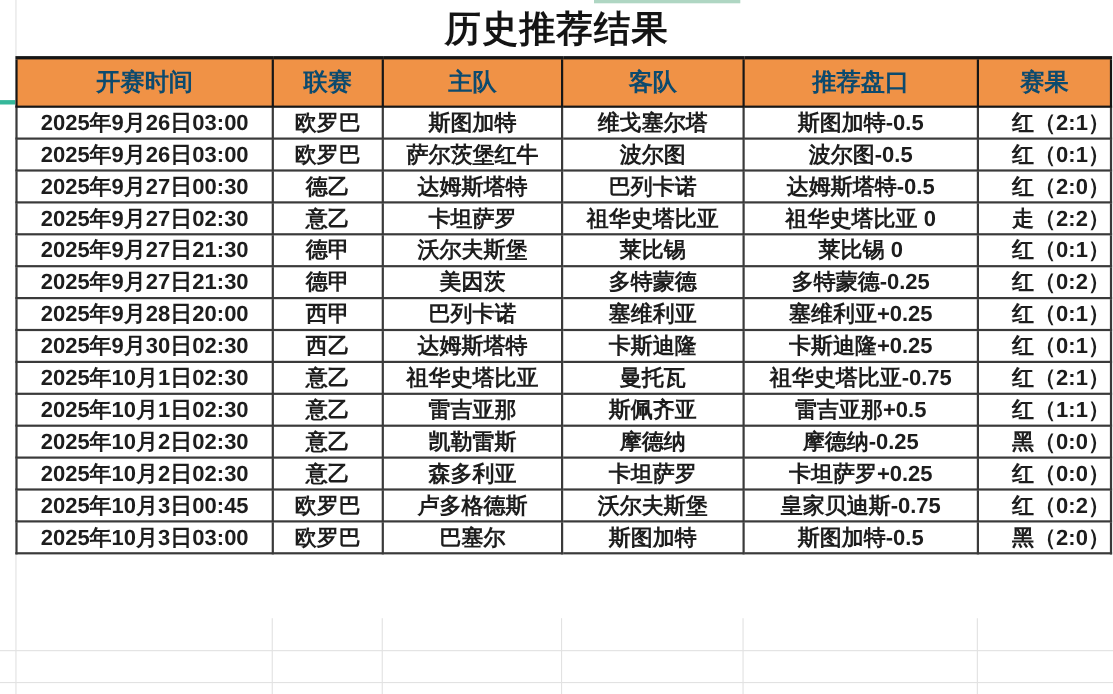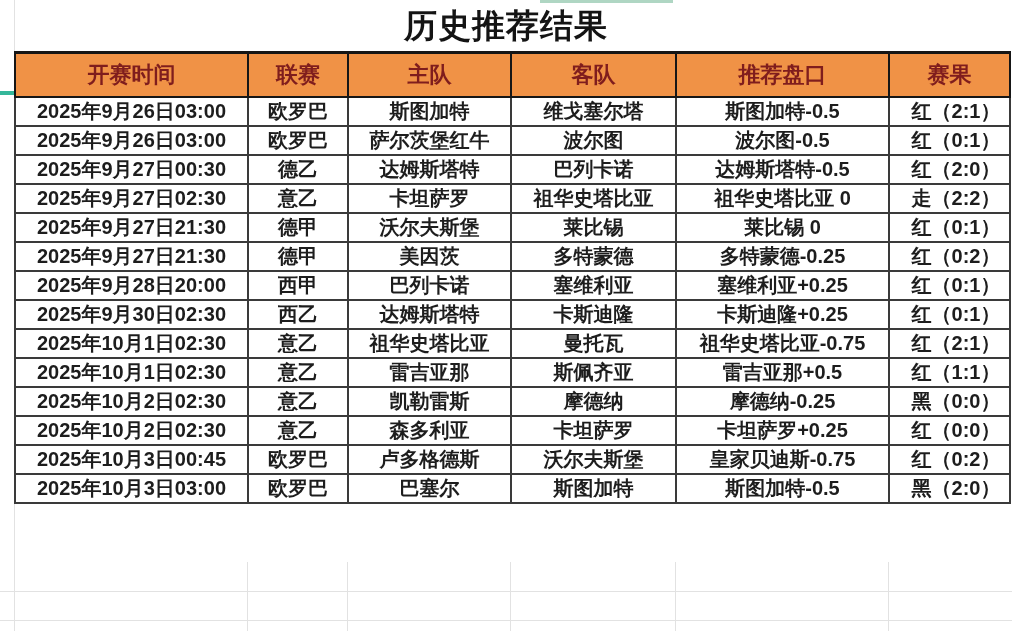--- a/index.html
+++ b/index.html
@@ -55,39 +55,39 @@
     width: 995px;
     border-collapse: collapse;
     table-layout: fixed;
     background: #ffffff;
   }
   table.results th {
     background: var(--header-bg, #F09246);
     height: 42px;
     font-size: 22px;
     font-weight: 700;
-    color: #7f1d1d;
+    color: #0c4a6e;
     border: 2px solid #161616;
     border-top-width: 3px;
     text-align: center;
     padding: 0;
   }
   table.results td {
     height: 27px;
     font-size: 20px;
     font-weight: 600;
     color: #1d1d1d;
     border: 2px solid #3a3a3a;
     text-align: center;
     padding: 0;
     white-space: nowrap;
     overflow: hidden;
   }
   table.results td.c-result {
-    text-align: center;
+    text-align: right;
     padding-left: 13px;
   }
   td.res-red   { color: var(--red, #B23A30); }
   td.res-draw  { color: var(--draw-orange, #DE8530); }
   td.res-black { color: var(--black-text, #1d1d1d); }
 </style>
 </head>
 <body>
 
 <div class="screen">

